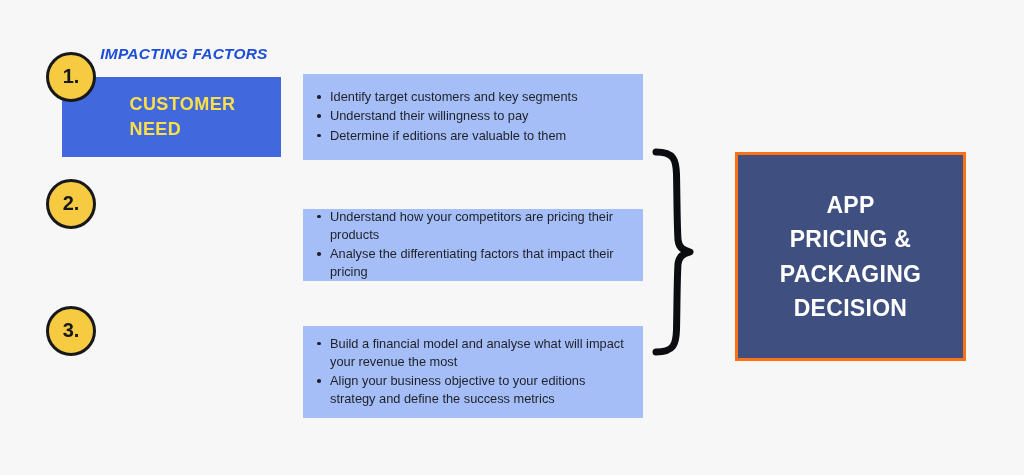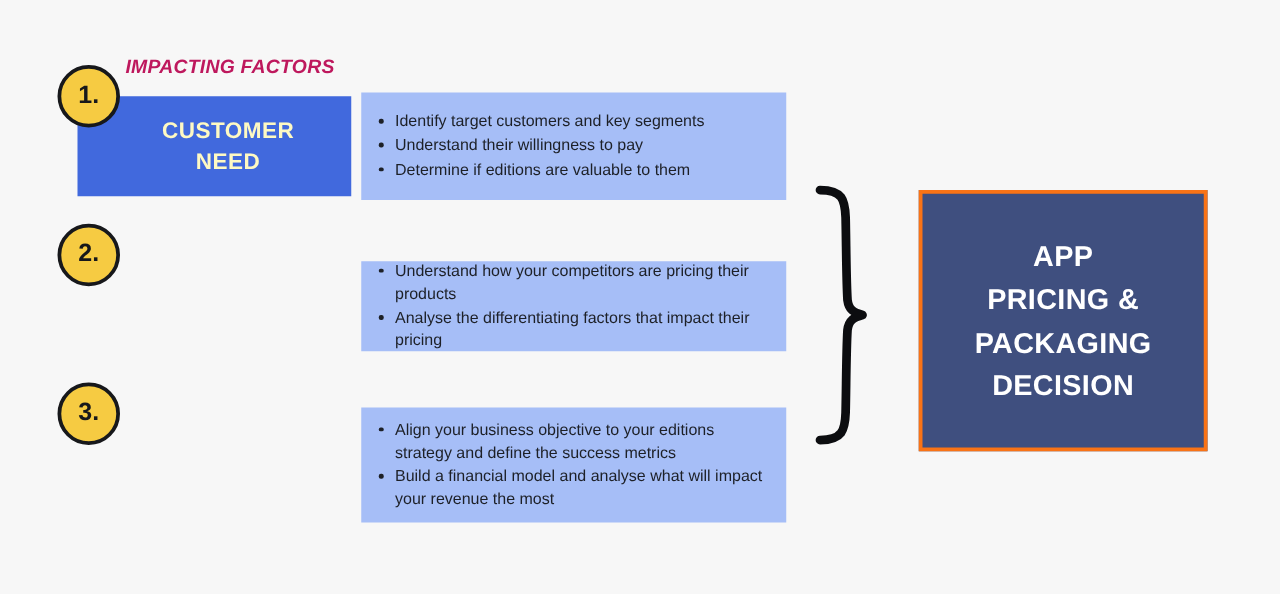--- a/index.html
+++ b/index.html
@@ -20,21 +20,21 @@
     background: #f7f7f7;
   }
 
   
   .col-header {
     position: absolute;
     font-size: 15.5px;
     font-weight: bold;
     font-style: italic;
     letter-spacing: 0.2px;
-    color: #be185d;
+    color: #1d4ed8;
     white-space: nowrap;
     text-align: center;
   }
   #header-impacting { left: 96px;  top: 45px; width: 176px; }
   #header-key       { left: 374px; top: 45px; width: 184px; }
 
   
   .row { position: absolute; left: 0; width: 1024px; }
   #row-1 { top: 77px;  height: 80px; }
   #row-2 { top: 204px; height: 80px; }
@@ -48,26 +48,25 @@
     width: 219px;
     height: 80px;
     background: #4169dd;
     display: flex;
     align-items: center;
     justify-content: center;
     box-sizing: border-box;
     padding: 0 12px 0 34px;
   }
   .factor-label {
-    color: #fef9c3;
+    color: #fde047;
     font-size: 18px;
     font-weight: bold;
     line-height: 1.38;
     letter-spacing: 0.4px;
-    text-align: center;
     text-transform: uppercase;
     white-space: pre-line;
   }
 
   
   .num-circle {
     position: absolute;
     left: 46px;
     top: -25px;
     width: 44px;
@@ -84,21 +83,21 @@
     font-size: 20px;
     font-weight: bold;
     color: #17181b;
     line-height: 1;
     transform: translateY(-1px);
   }
 
   
   .cons-box {
     position: absolute;
-    left: 289px;
+    left: 303px;
     width: 340px;
     background: #a6bef7;
     box-sizing: border-box;
     padding: 10px 14px 10px 12px;
     display: flex;
     align-items: center;
   }
   #cons-1 { top: -3px; height: 86px; }
   #cons-2 { top: 5px;  height: 72px; }
   #cons-3 { top: -5px; height: 92px; }
@@ -192,22 +191,22 @@
       </ul>
     </div>
   </div>
 
   <div class="row" id="row-3">
     <div class="num-circle">
       <span>3.</span>
     </div>
     <div class="cons-box" id="cons-3">
       <ul class="bullets">
+        <li>Build a financial model and analyse what will impact your revenue the most</li>
         <li>Align your business objective to your editions strategy and define the success metrics</li>
-        <li>Build a financial model and analyse what will impact your revenue the most</li>
       </ul>
     </div>
   </div>
 
   <svg id="brace" viewBox="0 0 70 210">
     <path d="M6 4
              C 24 4, 26 12, 26.5 26
              C 27 48, 27 76, 28 92
              C 29 100, 33 102, 40 104
              C 33 106, 29 108, 28 116

